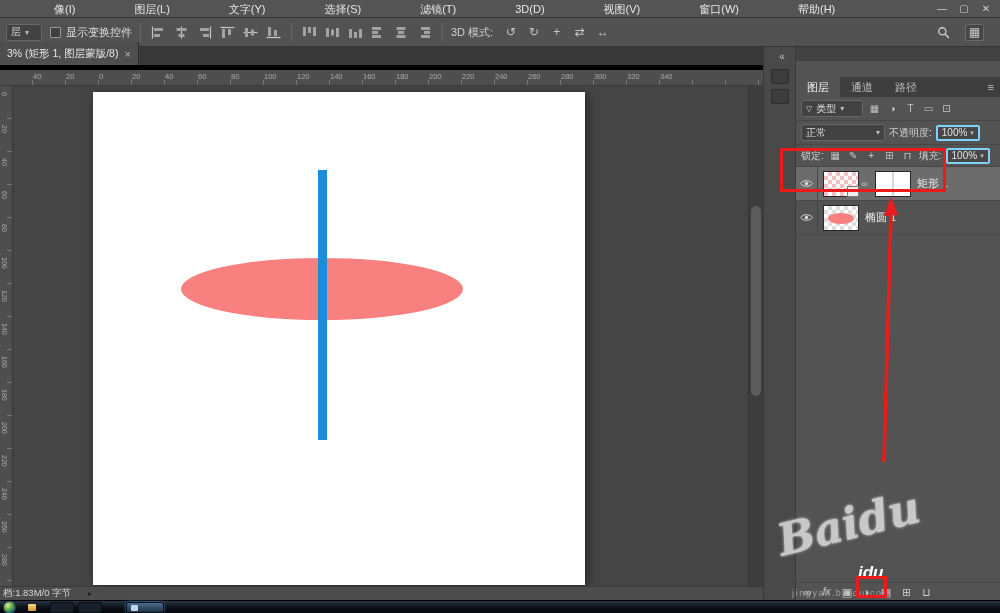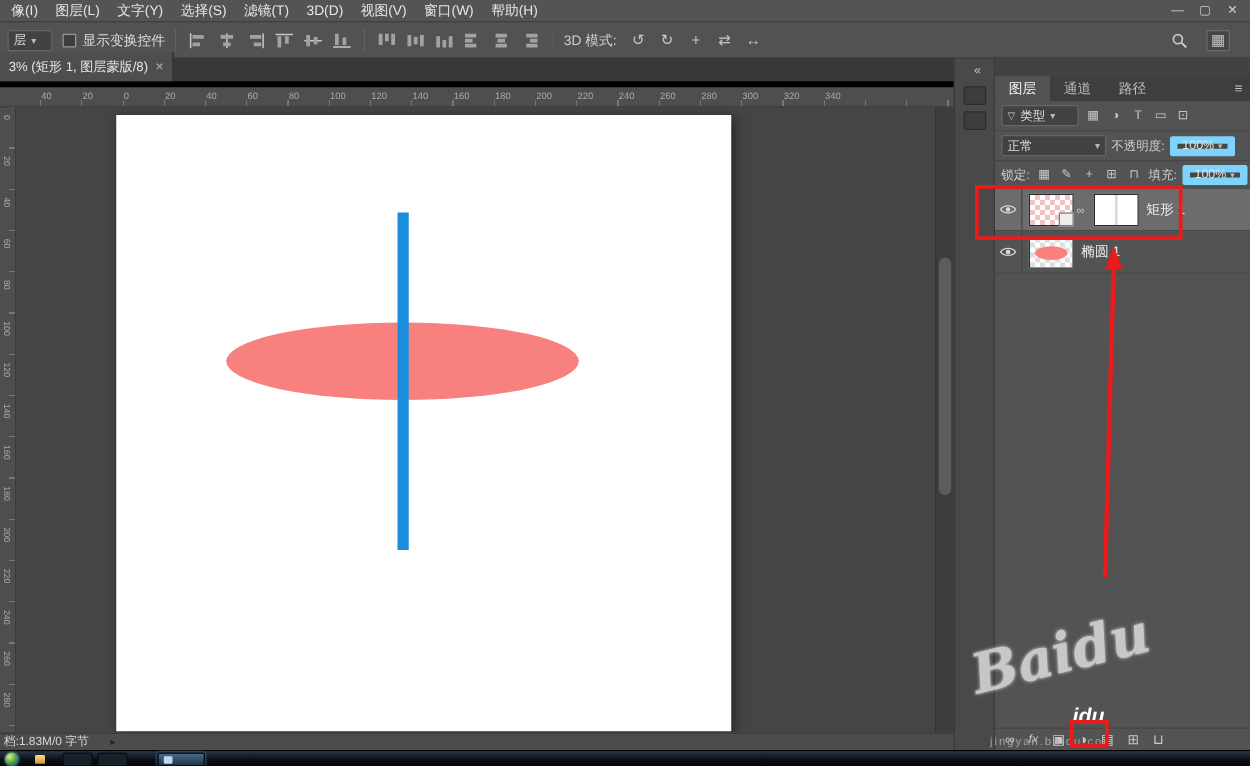--- a/index.html
+++ b/index.html
@@ -6,21 +6,21 @@
     --bg1:#535353; --bg2:#474747; --bg3:#3f3f3f; --line:#2e2e2e; --line2:#464646;
     --txt:#e0e0e0; --txt2:#c5c5c5; --red:#ec1a1a; --pink:#f8807f; --blue:#1a8edb;
   }
   *{margin:0;padding:0;box-sizing:border-box;font-family:"Liberation Sans","DejaVu Sans",sans-serif;}
   html,body{background:#222;}
   #screen{position:relative;width:1000px;height:613px;background:var(--bg1);overflow:hidden;font-size:11px;color:var(--txt);}
 
   
   #menubar{position:absolute;left:0;top:0;width:1000px;height:18px;background:#545454;border-bottom:1px solid #383838;display:flex;align-items:center;}
   #menu-items{display:flex;gap:0;padding-left:2px;}
-  .menu-item{padding:0 7px;line-height:18px;color:#e6e6e6;cursor:default;}
+  .menu-item{padding:0 7px;line-height:18px;color:#e6e6e6;cursor:default;margin-left:45px;}
   #win-controls{margin-left:auto;display:flex;gap:10px;padding-right:8px;color:#cfcfcf;font-size:10px;}
   .win-ctl{width:12px;text-align:center;}
 
   
   #optionsbar{position:absolute;left:0;top:18px;width:1000px;height:29px;background:#525252;border-bottom:1px solid #353535;display:flex;align-items:center;gap:8px;padding:0 6px;}
   .mini-select{height:17px;background:#424242;border:1px solid #666;border-radius:2px;display:inline-flex;align-items:center;gap:4px;padding:0 4px;color:#ddd;font-size:10px;}
   .mini-select::after{content:"▾";font-size:8px;color:#bbb;}
   #tool-select{min-width:36px;}
   .cb-wrap{display:flex;align-items:center;gap:5px;color:#dcdcdc;}
   .cb{width:11px;height:11px;background:#3e3e3e;border:1px solid #979797;border-radius:1px;display:inline-block;}
@@ -57,33 +57,33 @@
   .status-arrow{color:#222;font-size:8px;}
 
   
   #dock-strip{position:absolute;left:763px;top:47px;width:32px;height:553px;background:#494949;border-left:1px solid #3a3a3a;}
   .collapse-btn{margin:4px 3px 6px auto;width:20px;height:12px;text-align:center;line-height:12px;color:#c2c2c2;font-size:10px;}
   .dock-icon{width:18px;height:15px;margin:5px auto;background:#3d3d3d;border:1px solid #2c2c2c;border-radius:2px;}
 
   
   #panels{position:absolute;left:795px;top:47px;width:205px;height:553px;background:var(--bg1);border-left:1px solid #3a3a3a;}
   .panel-spacer{height:14px;background:#424242;}
-  #panel-tabs{height:20px;background:#3e3e3e;display:flex;align-items:flex-end;}
+  #panel-tabs{height:20px;background:#3e3e3e;display:flex;align-items:flex-end;margin-top:16px;}
   .ptab{padding:0 11px;height:20px;line-height:20px;font-size:11px;color:#bdbdbd;}
   .ptab.active{background:var(--bg1);color:#f3f3f3;}
   .panel-menu{margin-left:auto;padding:0 6px;color:#c5c5c5;font-size:11px;line-height:20px;}
   #filter-row,#blend-row,#lock-row{display:flex;align-items:center;gap:4px;padding:0 5px;border-bottom:1px solid var(--line2);}
   #filter-row{height:24px;}
   #blend-row{height:24px;}
   #lock-row{height:22px;}
   .funnel{font-size:8px;color:#c5c5c5;}
   #filter-icons,#lock-icons{display:flex;gap:3px;align-items:center;}
   .small-ico{width:15px;height:15px;display:inline-flex;align-items:center;justify-content:center;color:#c5c5c5;font-size:10px;}
   .mini-label{font-size:10px;color:#cfcfcf;white-space:nowrap;}
-  .mini-value{height:16px;background:#474747;border:6px solid #7dd3fc;border-radius:2px;display:inline-flex;align-items:center;gap:3px;padding:0 4px;font-size:10px;color:#e2e2e2;}
+  .mini-value{height:16px;background:#474747;border:2px solid #7dd3fc;border-radius:2px;display:inline-flex;align-items:center;gap:3px;padding:0 4px;font-size:10px;color:#e2e2e2;}
   .mini-value::after{content:"▾";font-size:7px;color:#bbb;}
   #blend-select{width:84px;justify-content:space-between;}
   #kind-select{width:62px;}
 
   #layers-list{}
   .layer-row{height:34px;display:flex;align-items:center;border-bottom:1px solid #494949;background:var(--bg1);}
   .layer-row.selected{background:#6c6c6c;}
   .eye-cell{width:22px;align-self:stretch;display:flex;align-items:center;justify-content:center;border-right:1px solid var(--line2);flex:none;}
   .thumb{width:36px;height:26px;margin-left:5px;border:1px solid #282828;position:relative;flex:none;background:#fff;}
   .thumb.rect-shape{background-color:#fff;

